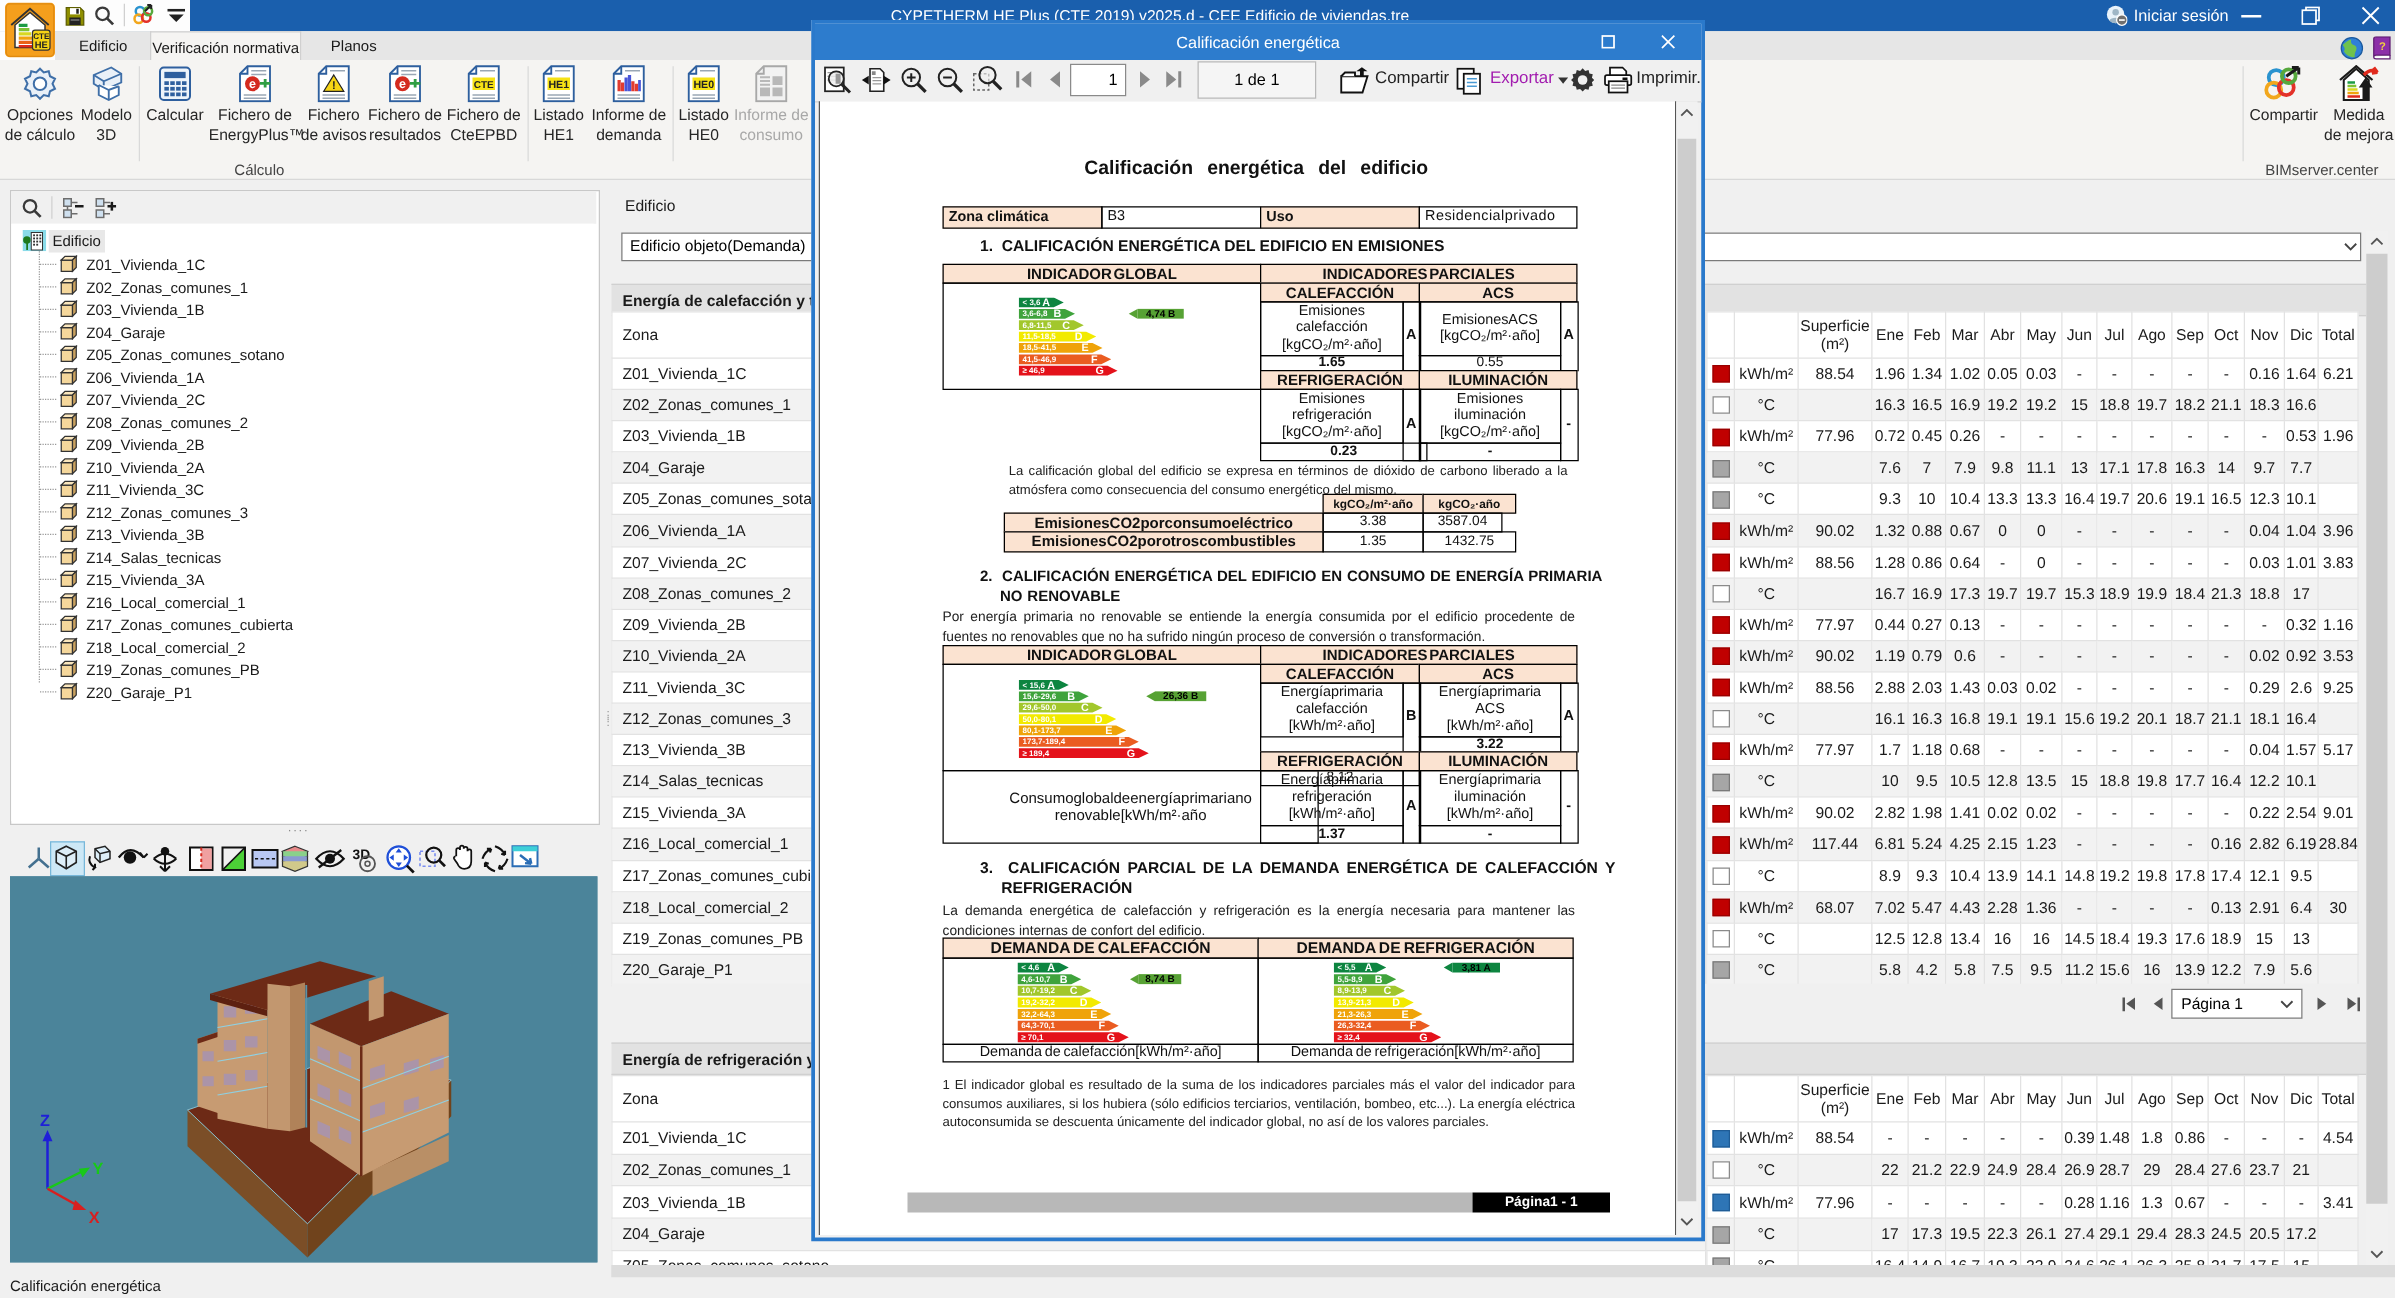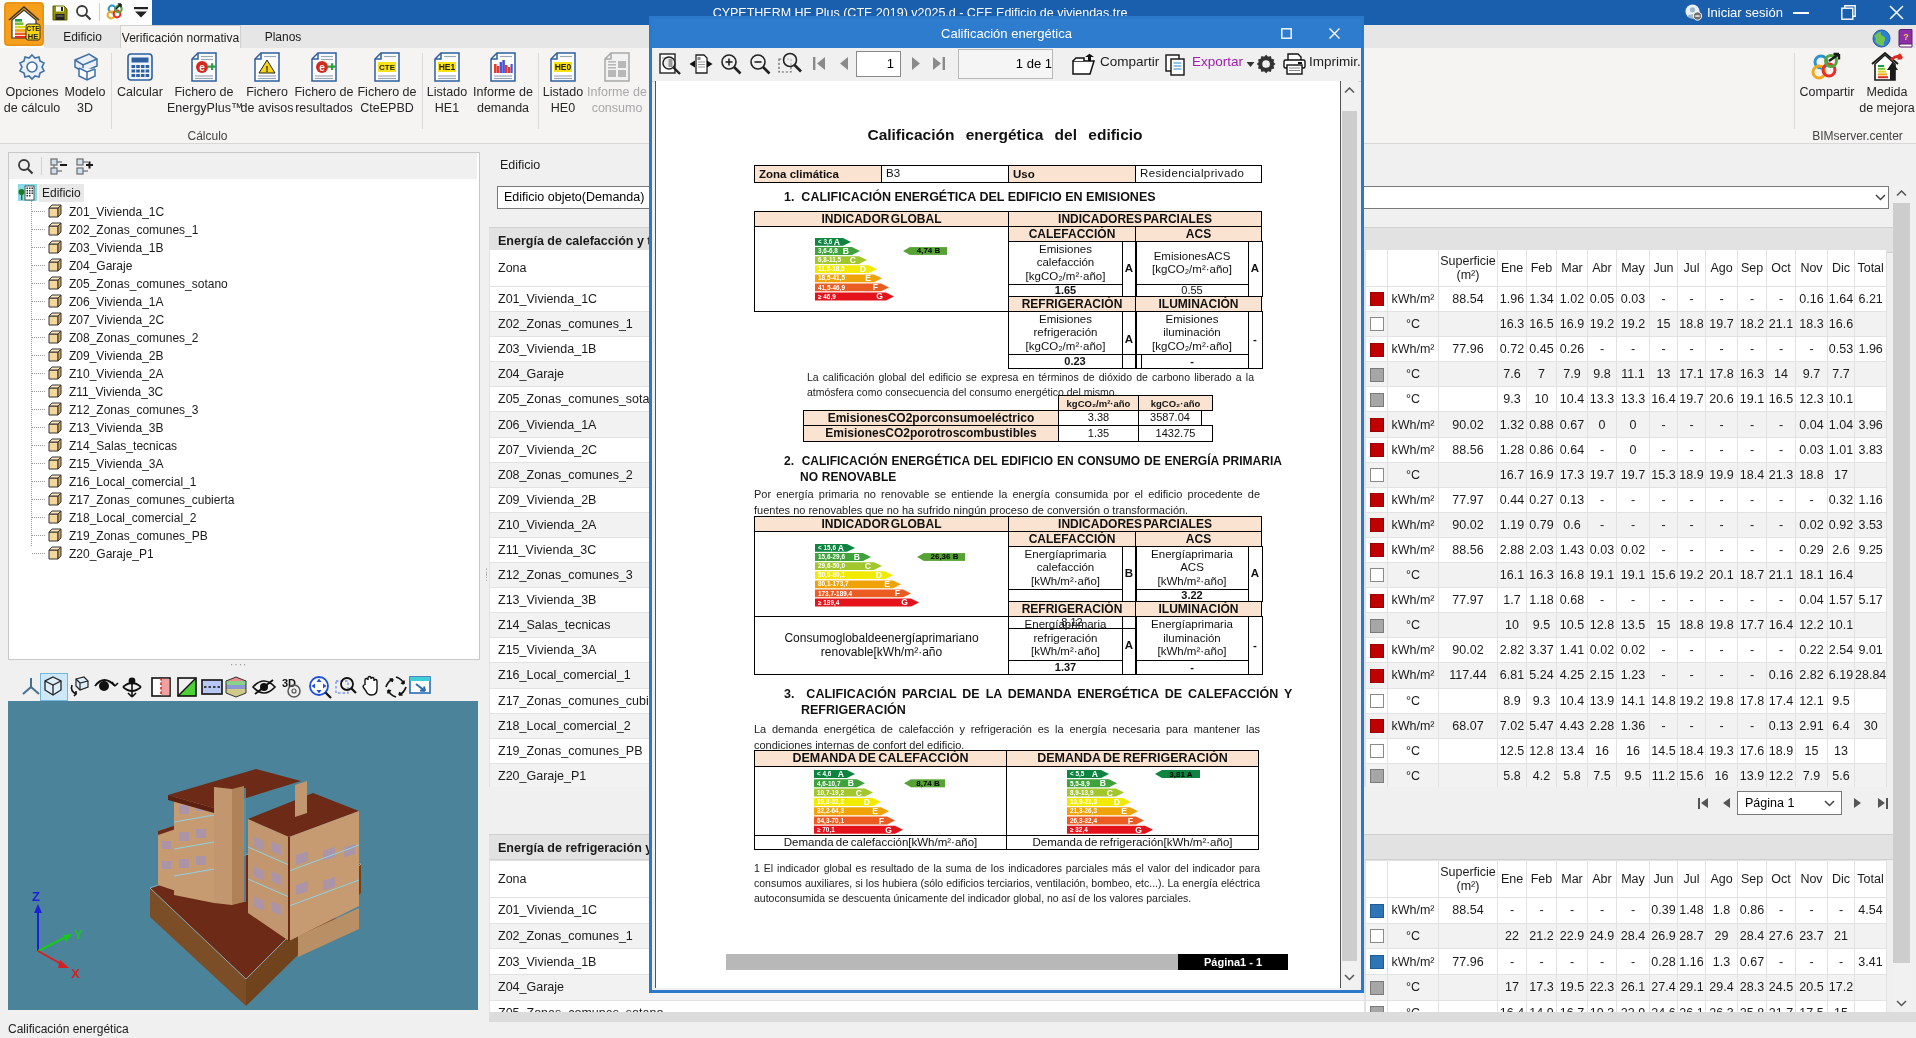--- a/index.html
+++ b/index.html
@@ -1057,21 +1057,21 @@
             <td>16.4</td>
             <td>12.2</td>
             <td>10.1</td>
             <td></td>
           </tr>
           <tr style="height:25.1px">
             <td><span class="sq sqr"></span></td>
             <td>kWh/m²</td>
             <td>90.02</td>
             <td>2.82</td>
-            <td>3.37</td>
+            <td>1.98</td>
             <td>1.41</td>
             <td>0.02</td>
             <td>0.02</td>
             <td>-</td>
             <td>-</td>
             <td>-</td>
             <td>-</td>
             <td>-</td>
             <td>0.22</td>
             <td>2.54</td>
@@ -1417,21 +1417,21 @@
         <polygon points="10,1 10,14 2,7.5" fill="#8a8a8a"></polygon>
       </svg>
 <div class="ab" style="left:204px;top:3px;width:45px;height:26px;background:#fff;border:1px solid #8a8a8a;box-sizing:border-box;font-size:13px;line-height:24px;text-align:right;padding-right:6px">1</div>
 <svg class="ab" style="left:259px;top:8px" width="11" height="15" viewBox="0 0 11 15">
         <polygon points="1,1 1,14 9,7.5" fill="#8a8a8a"></polygon>
       </svg>
 <svg class="ab" style="left:280px;top:8px" width="14" height="15" viewBox="0 0 14 15">
         <polygon points="1,1 1,14 9,7.5" fill="#8a8a8a"></polygon>
         <rect x="10.6" y="1" width="2.4" height="13" fill="#8a8a8a"></rect>
       </svg>
-<div class="ab" style="left:306px;top:1px;width:95px;height:30px;background:#f5f5f5;border:1px solid #b8b8b8;box-sizing:border-box;font-size:13px;line-height:28px;text-align:right">1 de 1</div>
+<div class="ab" style="left:306px;top:1px;width:95px;height:30px;background:#f5f5f5;border:1px solid #b8b8b8;box-sizing:border-box;font-size:13px;line-height:28px;text-align:center">1 de 1</div>
 <svg class="ab" style="left:419px;top:5px" width="26" height="23" viewBox="0 0 26 23">
         <path d="M2 8 L2 21 L19 21 L23 8 Z" fill="#fff" stroke="#111" stroke-width="1.5"></path>
         <path d="M2 8 L5 5 L13 5 L13 8" fill="#fff" stroke="#111" stroke-width="1.5"></path>
         <path d="M17 8 L17 4 L14 4 L18.5 0.8 L23 4 L20 4 L20 8 Z" fill="#111"></path>
       </svg>
 <div class="ab tt" style="left:448px;top:6px;font-size:13.5px;color:#222">Compartir</div>
 <svg class="ab" style="left:512px;top:5px" width="24" height="23" viewBox="0 0 24 23">
         <rect x="2" y="2" width="13" height="16" fill="#fff" stroke="#111" stroke-width="1.4"></rect>
         <rect x="7" y="6" width="13" height="16" fill="#fff" stroke="#111" stroke-width="1.4"></rect>
         <g stroke="#4a9ad4" stroke-width="1.2">
@@ -1561,21 +1561,21 @@
       <div class="doctxt" style="left:98px;top:406px;width:506px">Por energía primaria no renovable se entiende la energía consumida por el edificio procedente de fuentes no renovables que no ha sufrido ningún proceso de conversión o transformación.</div>
       <div class="dc dcl" style="left:98px;top:435px;width:255px;height:16px;background:#fbe3d1;font-weight:bold;line-height:15px;word-spacing:-2px;font-size:12px">
         <div>INDICADOR GLOBAL</div>
       </div>
       <div class="dc dcl" style="left:352px;top:435px;width:254px;height:16px;background:#fbe3d1;font-weight:bold;line-height:15px;word-spacing:-2px;font-size:12px">
         <div>INDICADORES PARCIALES</div>
       </div>
       <div class="dc dcl" style="left:98px;top:450px;width:255px;height:86px;">
         <div></div>
       </div>
-      <div class="dc dcl" style="left:98px;top:535px;width:255px;height:59px;font-size:12px">
+      <div class="dc dcl" style="left:98px;top:535px;width:301px;height:59px;font-size:12px">
         <div>Consumoglobaldeenergíaprimariano<br>renovable[kWh/m²·año</div>
       </div>
       <div class="dc dcl" style="left:352px;top:450px;width:128px;height:16px;background:#fbe3d1;font-weight:bold;line-height:15px;font-size:12px">
         <div>CALEFACCIÓN</div>
       </div>
       <div class="dc dcl" style="left:479px;top:450px;width:127px;height:16px;background:#fbe3d1;font-weight:bold;line-height:15px;font-size:12px">
         <div>ACS</div>
       </div>
       <div class="dc dcl" style="left:352px;top:465px;width:115px;height:44px;">
         <div>Energíaprimaria<br>calefacción<br>[kWh/m²·año]</div>

